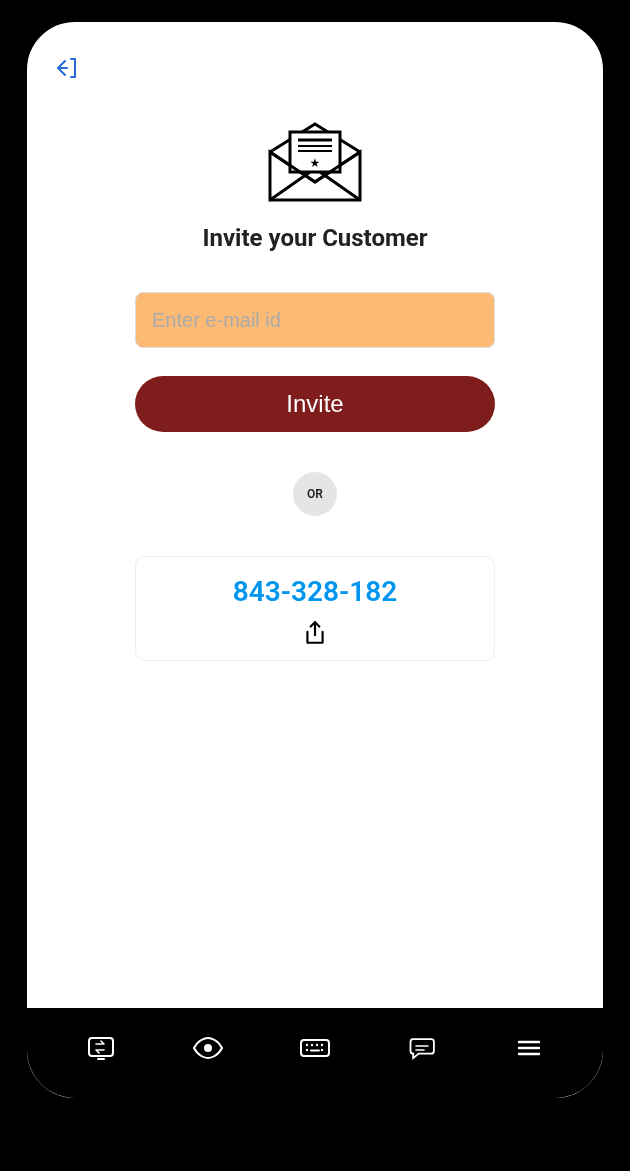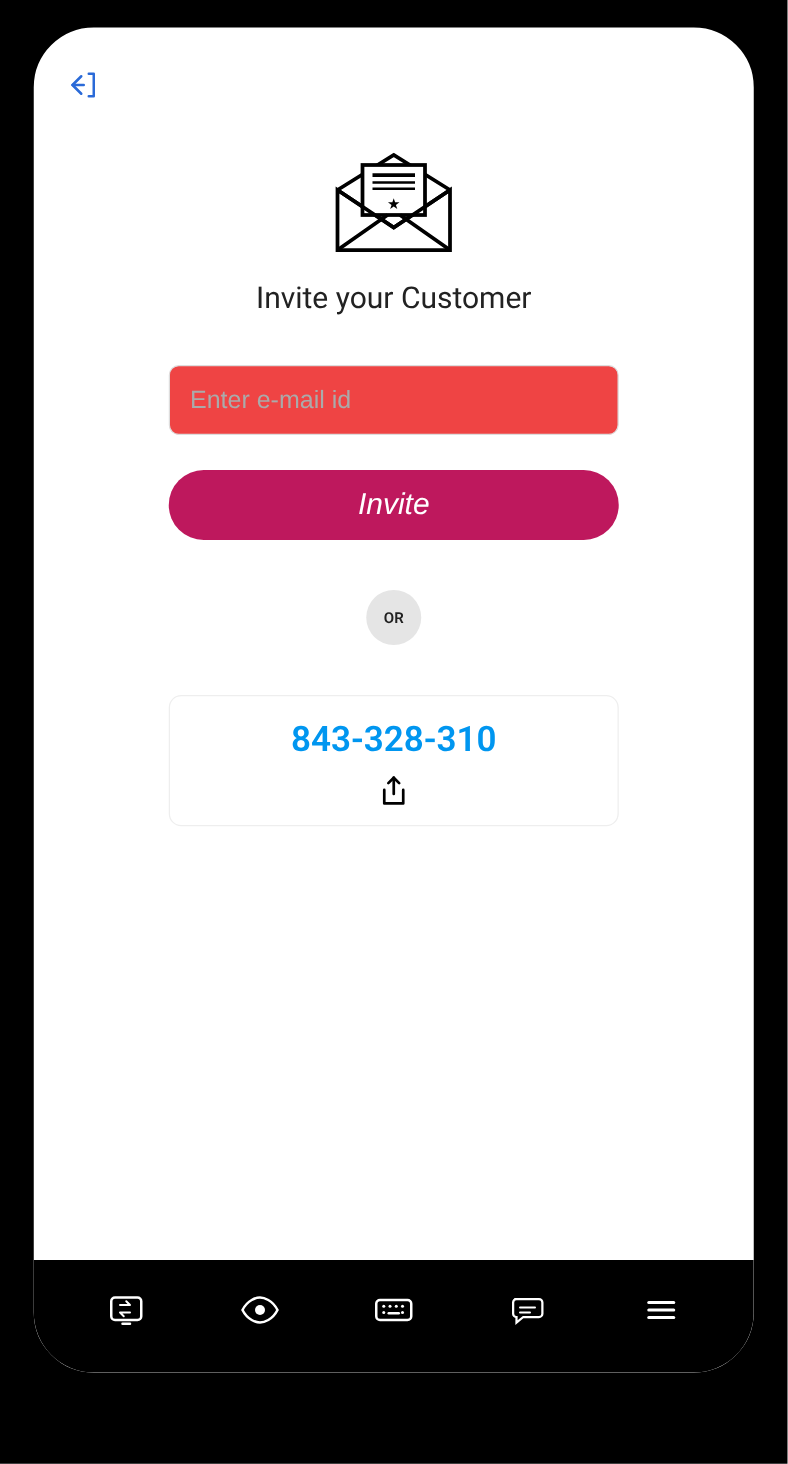--- a/index.html
+++ b/index.html
@@ -42,49 +42,48 @@
     flex-direction: column;
     align-items: center;
     padding: 20px 40px 0 40px;
   }
   .envelope-wrap {
     margin-top: 10px;
     margin-bottom: 18px;
   }
   .title {
     font-size: 24px;
-    font-weight: 400;
+    font-weight: 700;
     color: #222;
     margin-bottom: 40px;
     text-align: center;
   }
   .email-input {
     width: 360px;
     height: 56px;
     border: 1px solid #ddd;
     border-radius: 8px;
-    background: #ef4444;
+    background: #fdba74;
     padding: 0 16px;
     font-size: 20px;
     color: #333;
     outline: none;
   }
   .email-input::placeholder { color: #aaa; }
   .invite-btn {
     width: 360px;
     height: 56px;
     margin-top: 28px;
     border: none;
     border-radius: 28px;
-    background: #be185d;
+    background: #7f1d1d;
     color: #fff;
     font-size: 24px;
     font-weight: 500;
     cursor: pointer;
-    font-style: italic;
   }
   .or-wrap {
     margin-top: 40px;
     margin-bottom: 40px;
   }
   .or-circle {
     width: 44px;
     height: 44px;
     border-radius: 50%;
     background: #e5e5e5;
@@ -176,21 +175,21 @@
     <input class="email-input" type="text" placeholder="Enter e-mail id" style="">
 
     <button class="invite-btn">Invite</button>
 
     <div class="or-wrap">
       <div class="or-circle">OR</div>
     </div>
 
 
     <div class="session-box">
-      <div class="session-id">843-328-310</div>
+      <div class="session-id">843-328-182</div>
       <svg class="share-icon" viewBox="0 0 24 24" fill="none">
         <path d="M12 2 L12 14" stroke="#000" stroke-width="2" stroke-linecap="round"></path>
         <path d="M8 6 L12 2 L16 6" stroke="#000" stroke-width="2" fill="none" stroke-linecap="round" stroke-linejoin="round"></path>
         <path d="M5 11 L5 21 L19 21 L19 11" stroke="#000" stroke-width="2" fill="none" stroke-linecap="round" stroke-linejoin="round"></path>
       </svg>
     </div>
 
   </div>
 
   <div class="bottom-nav">

